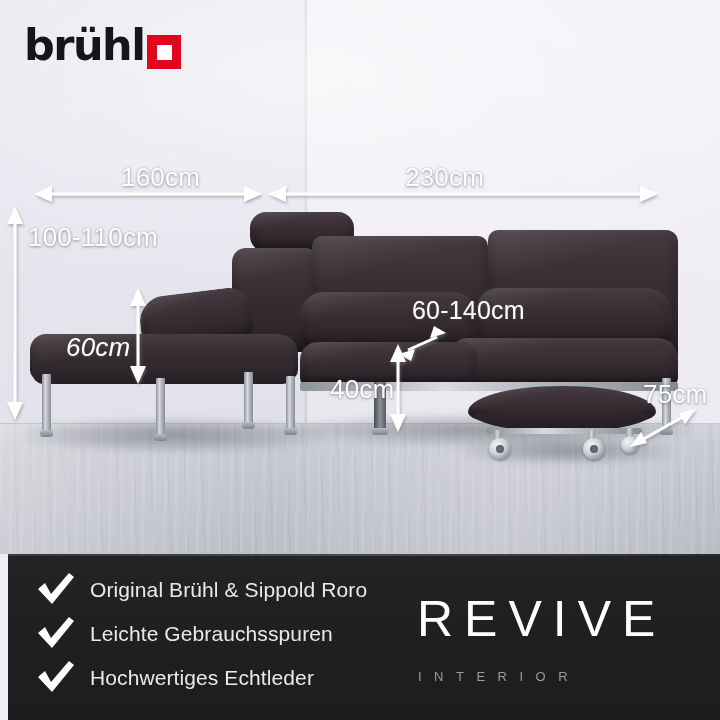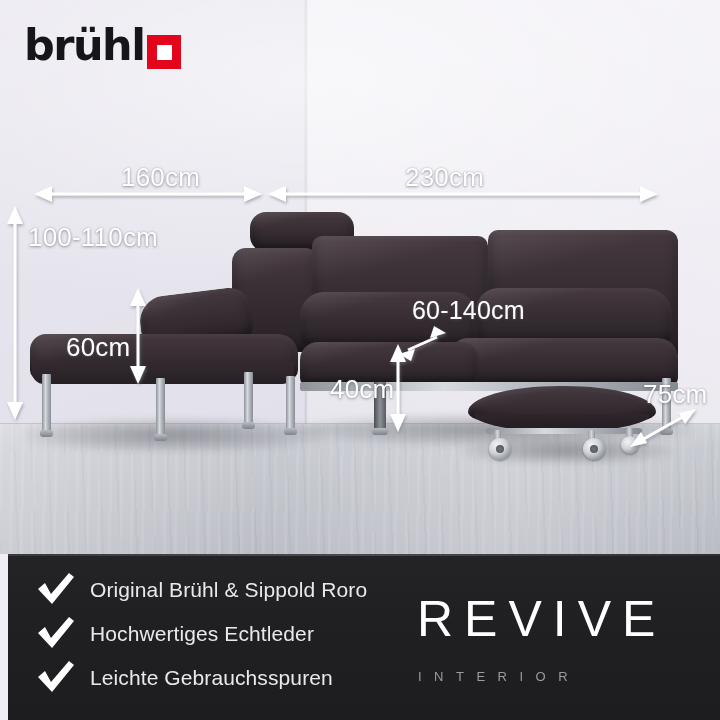--- a/index.html
+++ b/index.html
@@ -357,21 +357,21 @@
             <line x1="640" y1="441" x2="686" y2="415"></line>
             <polygon points="630,447 647,443 641,432" stroke="none"></polygon>
             <polygon points="696,409 679,413 685,424" stroke="none"></polygon>
           </g>
         </g>
       </svg>
 
       <div class="dim-label" style="left:121px; top:162px; font-size:26px;">160cm</div>
       <div class="dim-label" style="left:405px; top:162px; font-size:26px;">230cm</div>
       <div class="dim-label" style="left:28px; top:222px; font-size:26px;">100-110cm</div>
-      <div class="dim-label" style="left:66px; top:332px; font-size:26px;">60cm</div>
+      <div class="dim-label" style="left:66px; top:332px; font-size:26px;font-style:italic;">60cm</div>
       <div class="dim-label" style="left:412px; top:296px; font-size:25px;">60-140cm</div>
       <div class="dim-label" style="left:330px; top:374px; font-size:26px;">40cm</div>
       <div class="dim-label" style="left:643px; top:379px; font-size:26px;">75cm</div>
     </div>
 
     <div class="logo">
       <span class="logo-word">brühl</span>
       <span class="logo-mark">
         <span class="logo-mark-inner"></span>
       </span>
@@ -387,28 +387,28 @@
         <svg class="check" viewBox="0 0 40 34">
           <polygon points="2,16 9,10 15,21 33,0 38,4 16,31" fill="#ffffff"></polygon>
         </svg>
         <span class="bullet-text">Original Brühl &amp; Sippold Roro</span>
       </div>
 
       <div class="bullet">
         <svg class="check" viewBox="0 0 40 34">
           <polygon points="2,16 9,10 15,21 33,0 38,4 16,31" fill="#ffffff"></polygon>
         </svg>
-        <span class="bullet-text">Hochwertiges Echtleder</span>
+        <span class="bullet-text">Leichte Gebrauchsspuren</span>
       </div>
 
       <div class="bullet">
         <svg class="check" viewBox="0 0 40 34">
           <polygon points="2,16 9,10 15,21 33,0 38,4 16,31" fill="#ffffff"></polygon>
         </svg>
-        <span class="bullet-text">Leichte Gebrauchsspuren</span>
+        <span class="bullet-text">Hochwertiges Echtleder</span>
       </div>
 
     </div>
 
     <div class="revive">
       <div class="revive-main">REVIVE</div>
       <div class="revive-sub">INTERIOR</div>
     </div>
   </div>
 

